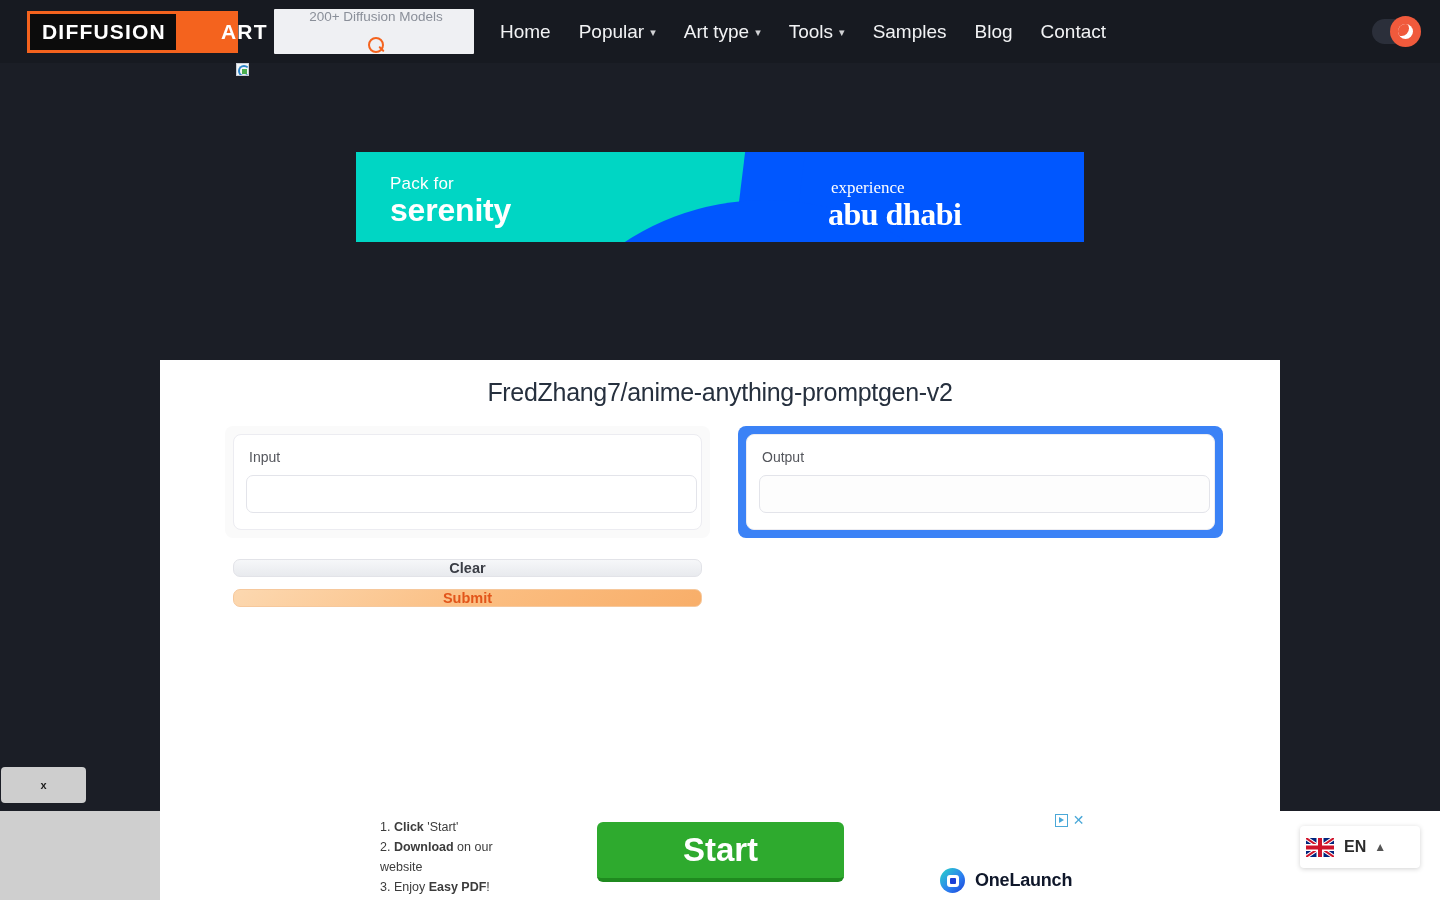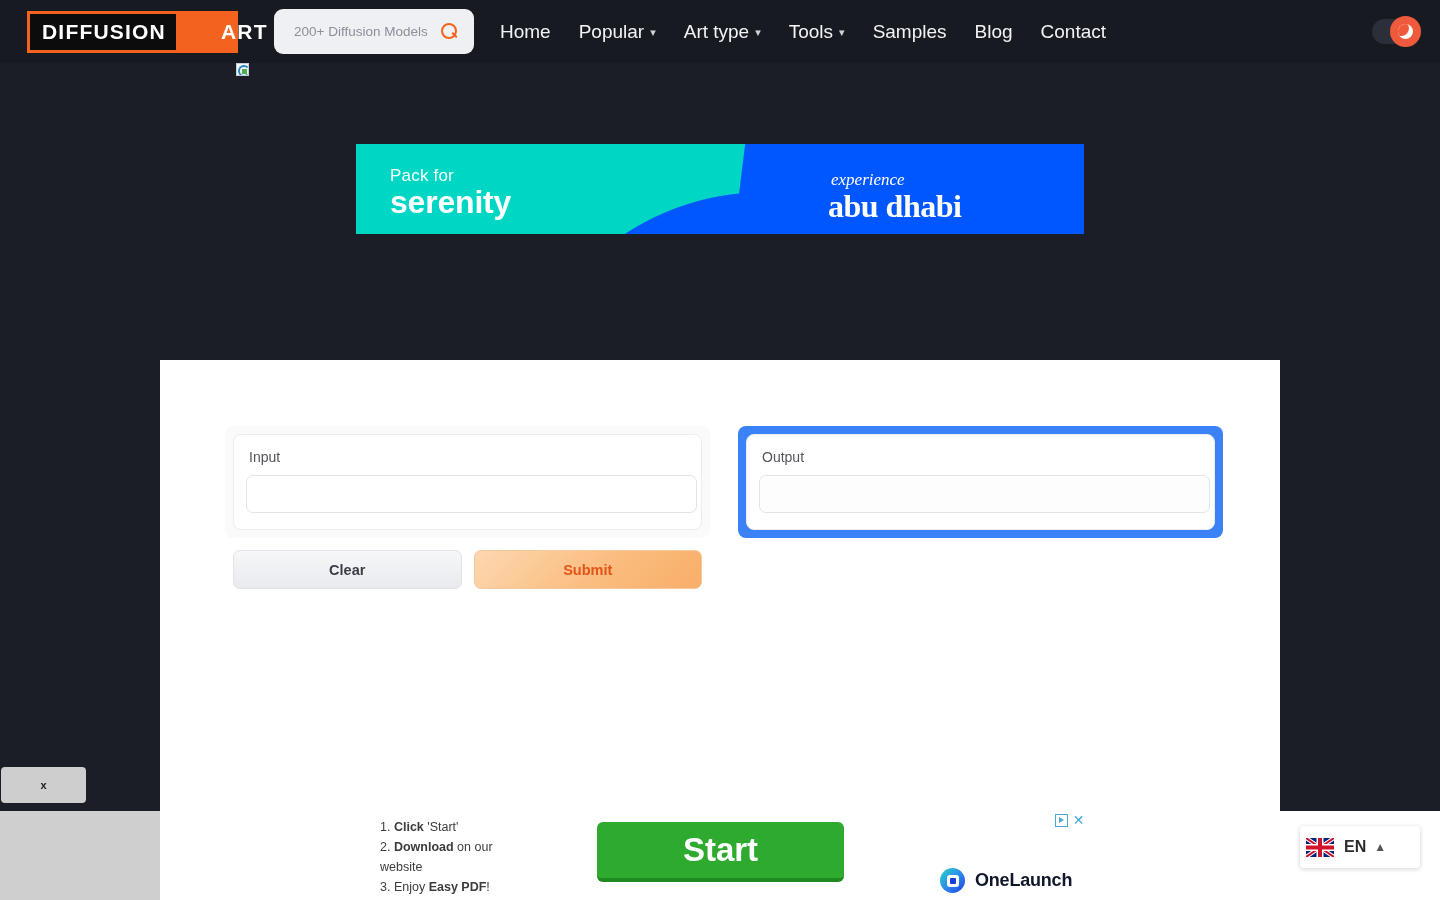--- a/index.html
+++ b/index.html
@@ -27,21 +27,21 @@
     display:flex; align-items:center; padding:0 10px 0 12px;
     font-size:21px; letter-spacing:1.2px; font-weight:700;
   }
   .logo-right {
     color:#fff; height:100%; display:flex; align-items:center;
     padding:0 12px 0 9px; font-size:21px; letter-spacing:1.2px; font-weight:700;margin-left:36px;
   }
   .search-box {
     margin-left:36px; width:200px; height:45px; background:#eff0f3;
     display:flex; align-items:center; justify-content:space-between;
-    padding:0 16px 0 20px; border-radius:9px;
+    padding:0 16px 0 20px; border-radius:1px;flex-direction:column;
   }
   .search-box .ph { color:#8a8f99; font-size:13.5px; }
   .search-icon { width:17px; height:17px; position:relative; flex:none; }
   .search-icon::before {
     content:""; position:absolute; left:0; top:0; width:12px; height:12px;
     border:2px solid #f4631e; border-radius:50%;
   }
   .search-icon::after {
     content:""; position:absolute; left:10px; top:11px; width:7px; height:2px;
     background:#f4631e; transform:rotate(45deg); border-radius:1px;
@@ -82,21 +82,21 @@
     content:""; position:absolute; left:1px; top:1px; width:8px; height:8px;
     border:2px solid #2e86c8; border-radius:50%; border-right-color:transparent;
   }
   .broken-img::after {
     content:""; position:absolute; right:1px; bottom:1px;
     width:5px; height:5px; background:#4caf50;
   }
 
   
   .banner {
-    position:absolute; left:356px; top:144px; width:728px; height:90px;
+    position:absolute; left:356px; top:152px; width:728px; height:90px;
     overflow:hidden; background:#00d6c4;
   }
   .banner .right-pane {
     position:absolute; right:0; top:0; width:298px; height:100%;
     background:#0057ff;
   }
   .banner .skew {
     position:absolute; right:285px; top:-10px; width:60px; height:120px;
     background:#0057ff; transform:skewX(-7deg);
   }
@@ -107,21 +107,21 @@
   .banner .b-small {
     position:absolute; left:34px; top:22px; color:#fff;
     font-size:17px; letter-spacing:.2px;
   }
   .banner .b-big {
     position:absolute; left:34px; top:40px; color:#fff;
     font-size:32px; font-weight:bold; letter-spacing:-.2px;
   }
   .banner .r-small {
     position:absolute; left:475px; top:26px; color:#fff;
-    font-size:17px; font-family:"Liberation Serif", serif; font-style:italic;
+    font-size:17px; font-family:"Liberation Serif", serif; 
   }
   .banner .r-big {
     position:absolute; left:472px; top:44px; color:#fff;
     font-size:32px; font-weight:bold; font-family:"Liberation Serif", serif;
     letter-spacing:-.5px;
   }
 
   
   .content-card {
     position:absolute; left:160px; top:360px; width:1120px; height:451px;
@@ -152,21 +152,21 @@
     width:100%; height:38px; background:#fff;
     border:1px solid #e3e4ea; border-radius:7px;
     resize:none; outline:none; display:block;
     font-family:"Liberation Sans", sans-serif; font-size:13px; color:#222;
     padding:8px 10px;
   }
   .out-panel .panel-inner { background:#fff; }
   .out-panel { background:#3b82f6; }
   .out-ta { background:#fdfdfd; }
 
-  .btn-row { display:flex; gap:12px; margin-top:12px; padding:0 8px; }
+  .btn-row { display:flex; gap:12px; margin-top:21px; padding:0 8px;flex-direction:column; }
   .btn {
     height:39px; border-radius:7px; border:1px solid #e2e3e8;
     display:flex; align-items:center; justify-content:center;
     font-size:14.5px; font-weight:bold; cursor:pointer; flex:1;
   }
   .btn-clear {
     background:linear-gradient(180deg,#f6f7f9 0%,#e8eaee 100%);
     color:#3a3d45;
   }
   .btn-submit {
@@ -318,20 +318,21 @@
   <div class="right-pane"></div>
   <div class="skew"></div>
   <div class="curve"></div>
   <div class="b-small">Pack for</div>
   <div class="b-big">serenity</div>
   <div class="r-small">experience</div>
   <div class="r-big">abu dhabi</div>
 </div>
 
 <div class="content-card">
+  <div class="page-title">FredZhang7/anime-anything-promptgen-v2</div>
 
   <div class="panel-wrap">
 
     <div class="col">
       <div class="panel">
         <div class="panel-inner">
           <div class="field-label">Input</div>
           <textarea class="ta" placeholder="" style=""></textarea>
         </div>
       </div>

